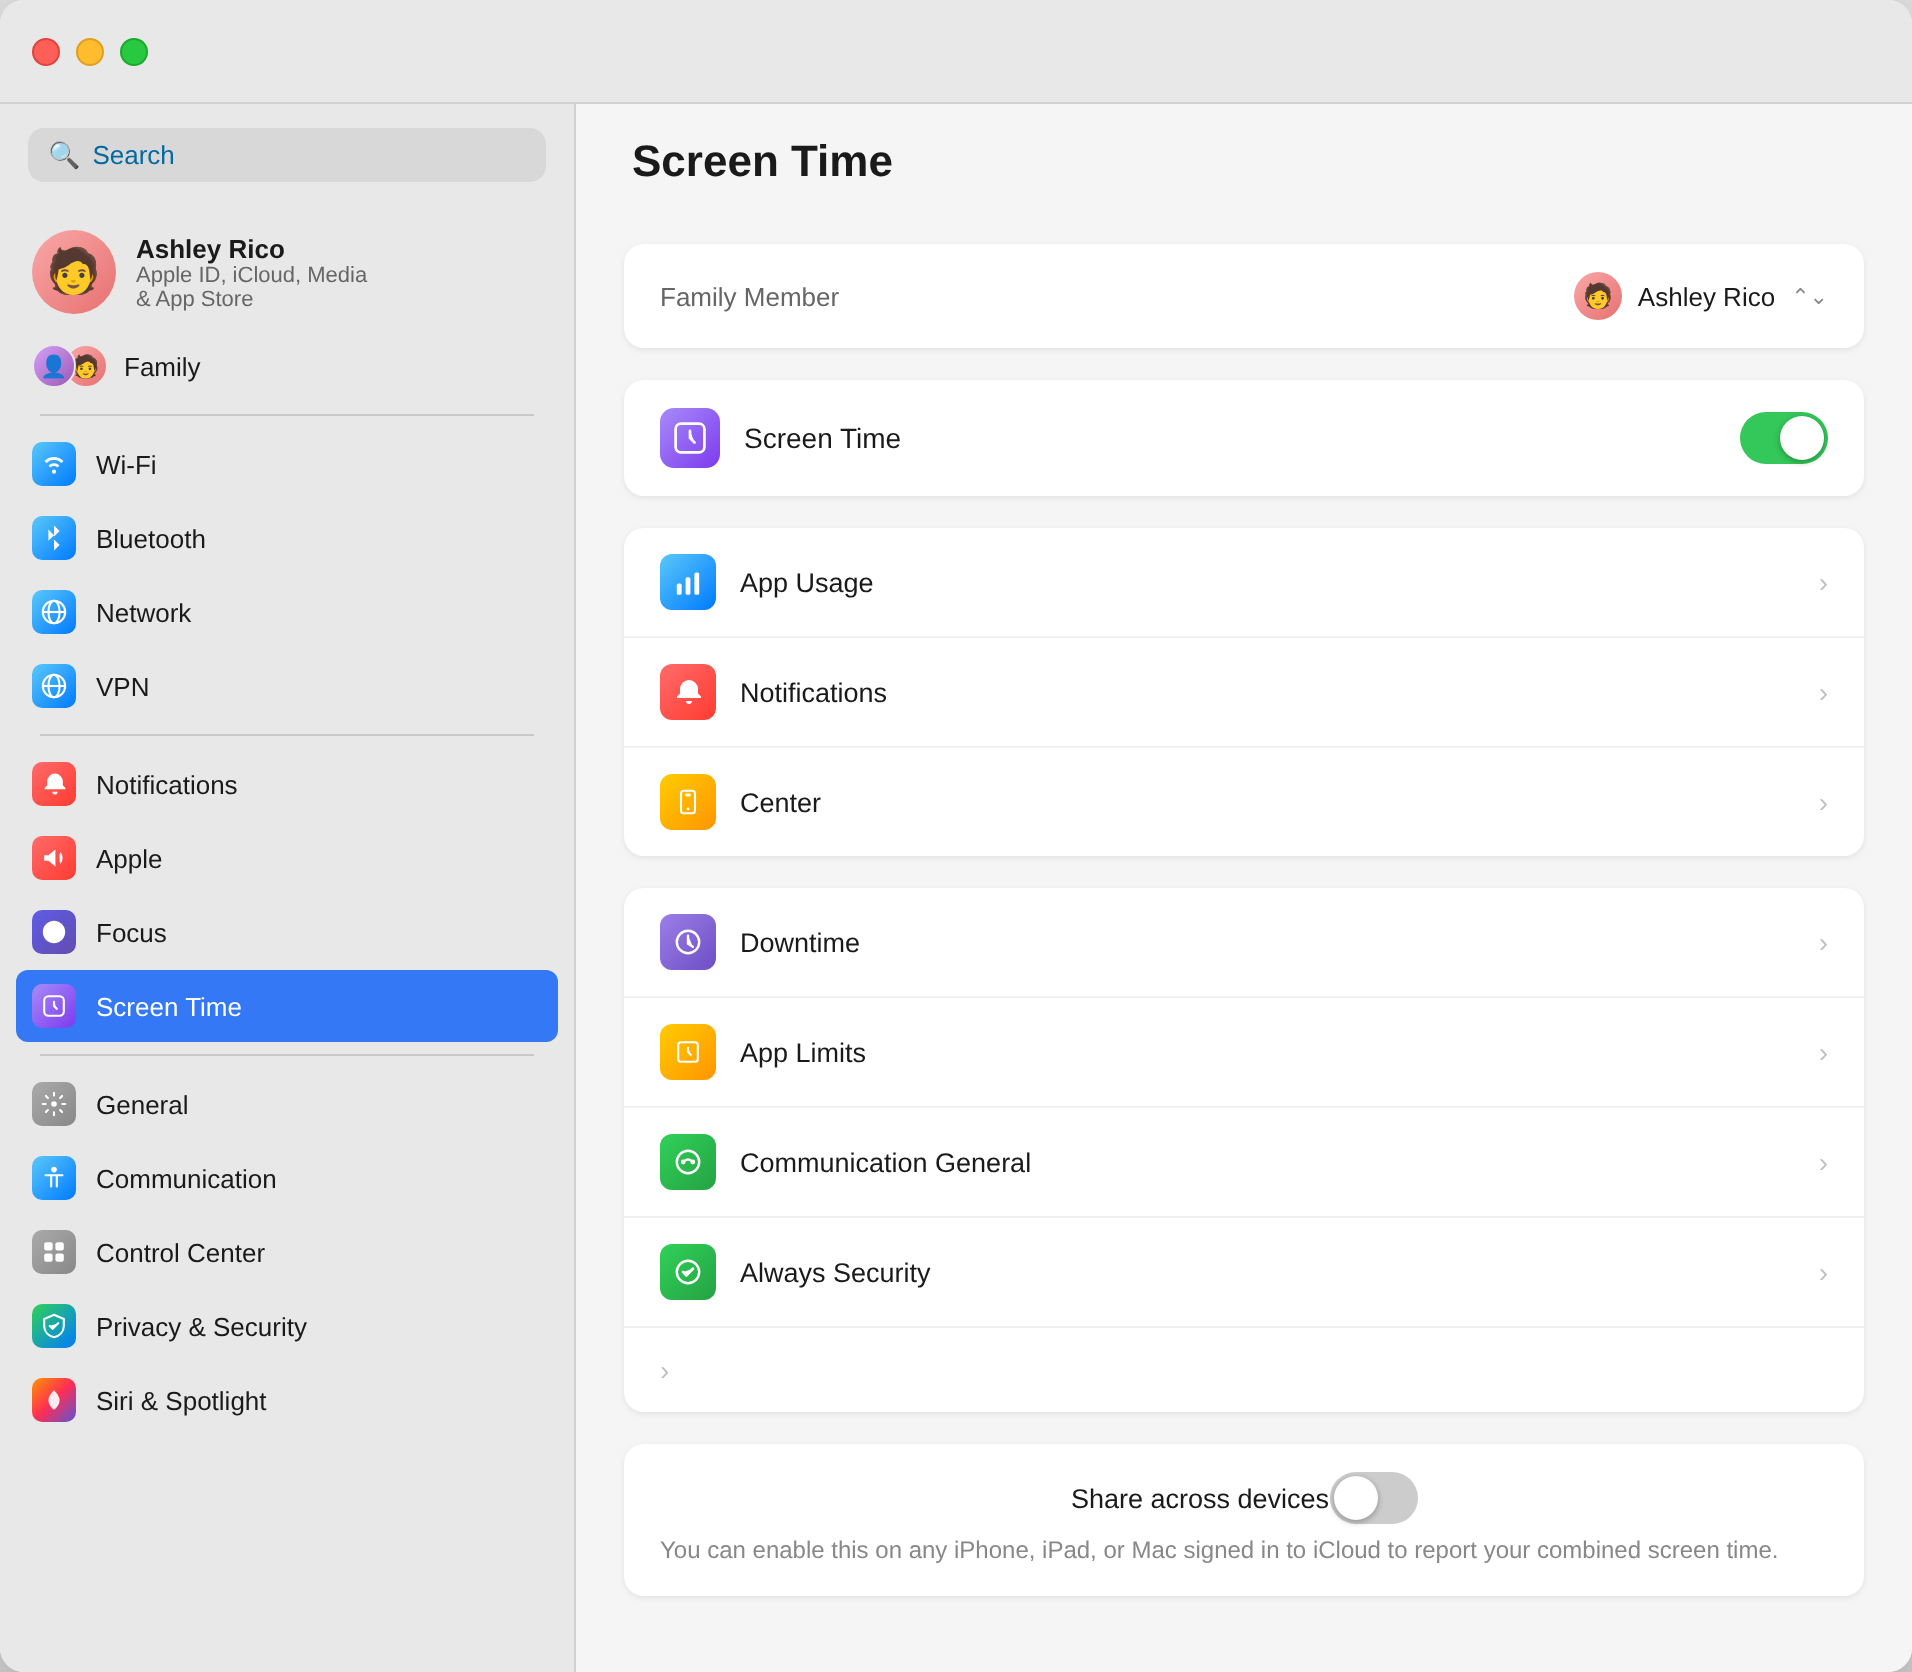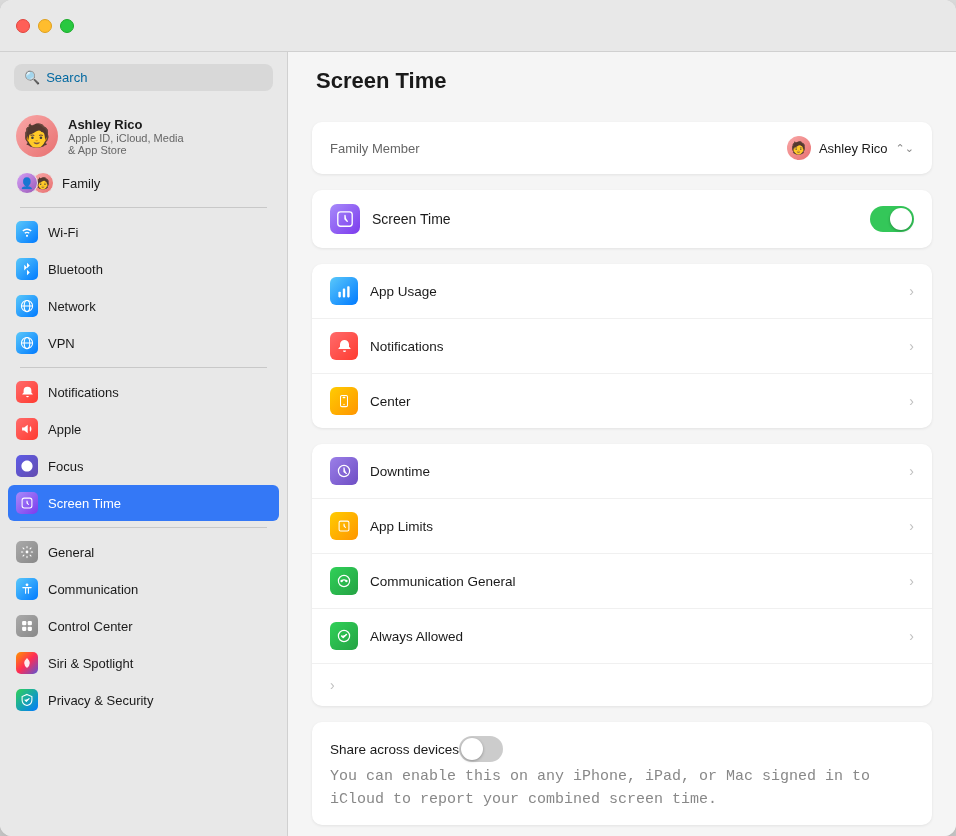--- a/index.html
+++ b/index.html
@@ -376,33 +376,32 @@
     
     .share-section {
       background: #fff;
       border-radius: 10px;
       padding: 14px 18px;
       box-shadow: 0 1px 3px rgba(0,0,0,0.08);
     }
     .share-header {
       display: flex;
       align-items: center;
-      justify-content: flex-start;
+      justify-content: center;
       margin-bottom: 4px;
     }
     .share-title {
       font-size: 13.5px;
       font-weight: 500;
       color: #1a1a1a;
     }
     .share-desc {
-      font-size: 15px;
+      font-size: 12px;
       color: #888;
       line-height: 1.5;
-      font-family: Liberation Mono, monospace;
     }
 
     
     .icon-appusage { background: linear-gradient(135deg, #5ac8fa, #007aff); }
     .icon-notif-red { background: linear-gradient(135deg, #ff6b6b, #ff3b30); }
     .icon-pickups { background: linear-gradient(135deg, #ffcc02, #ff9500); }
     .icon-downtime { background: linear-gradient(135deg, #9b7fe8, #6e4ec4); }
     .icon-applimits { background: linear-gradient(135deg, #ffcc02, #ff9500); }
     .icon-commlimits { background: linear-gradient(135deg, #30d158, #25a244); }
     .icon-always { background: linear-gradient(135deg, #30d158, #25a244); }
@@ -564,36 +563,36 @@
                 <rect x="3" y="3" width="6" height="6" rx="1.5" fill="white"></rect>
                 <rect x="11" y="3" width="6" height="6" rx="1.5" fill="white"></rect>
                 <rect x="3" y="11" width="6" height="6" rx="1.5" fill="white"></rect>
                 <rect x="11" y="11" width="6" height="6" rx="1.5" fill="white"></rect>
               </svg>
             </div>
             <span class="sidebar-item-label">Control Center</span>
           </div>
 
           <div class="sidebar-item">
-            <div class="sidebar-icon icon-siri">
-              <svg width="14" height="14" viewBox="0 0 20 20" fill="white">
-                <path d="M10 3 Q14 7 14 10 Q14 14 10 17 Q6 14 6 10 Q6 7 10 3z" fill="white" opacity="0.9"></path>
-              </svg>
-            </div>
-            <span class="sidebar-item-label">Siri &amp; Spotlight</span>
-          </div>
-
-          <div class="sidebar-item">
             <div class="sidebar-icon icon-privacy">
               <svg width="14" height="14" viewBox="0 0 20 20" fill="white">
                 <path d="M10 2l7 3v5c0 4-3 7-7 8-4-1-7-4-7-8V5l7-3z" fill="none" stroke="white" stroke-width="1.5"></path>
                 <path d="M7 10l2 2 4-4" stroke="white" stroke-width="1.5" stroke-linecap="round" stroke-linejoin="round"></path>
               </svg>
             </div>
             <span class="sidebar-item-label">Privacy &amp; Security</span>
+          </div>
+
+          <div class="sidebar-item">
+            <div class="sidebar-icon icon-siri">
+              <svg width="14" height="14" viewBox="0 0 20 20" fill="white">
+                <path d="M10 3 Q14 7 14 10 Q14 14 10 17 Q6 14 6 10 Q6 7 10 3z" fill="white" opacity="0.9"></path>
+              </svg>
+            </div>
+            <span class="sidebar-item-label">Siri &amp; Spotlight</span>
           </div>
 
         </div>
       </div>
     </div>
 
     <div class="main-content">
       <div class="main-header">
         <h1 class="main-title">Screen Time</h1>
       </div>
@@ -706,21 +705,21 @@
             <span class="menu-chevron">›</span>
           </div>
           <div class="menu-row">
             <div class="menu-row-left">
               <div class="menu-icon icon-always">
                 <svg width="16" height="16" viewBox="0 0 20 20" fill="white">
                   <circle cx="10" cy="10" r="7" fill="none" stroke="white" stroke-width="1.5"></circle>
                   <path d="M7 10l2 2 4-4" stroke="white" stroke-width="1.8" stroke-linecap="round" stroke-linejoin="round"></path>
                 </svg>
               </div>
-              <span class="menu-label">Always Allowed</span>
+              <span class="menu-label">Always Security</span>
             </div>
             <span class="menu-chevron">›</span>
           </div>
           <div class="menu-row">
             <span class="menu-chevron">›</span>
           </div>
         </div>
 
         <div class="share-section">
           <div class="share-header">

